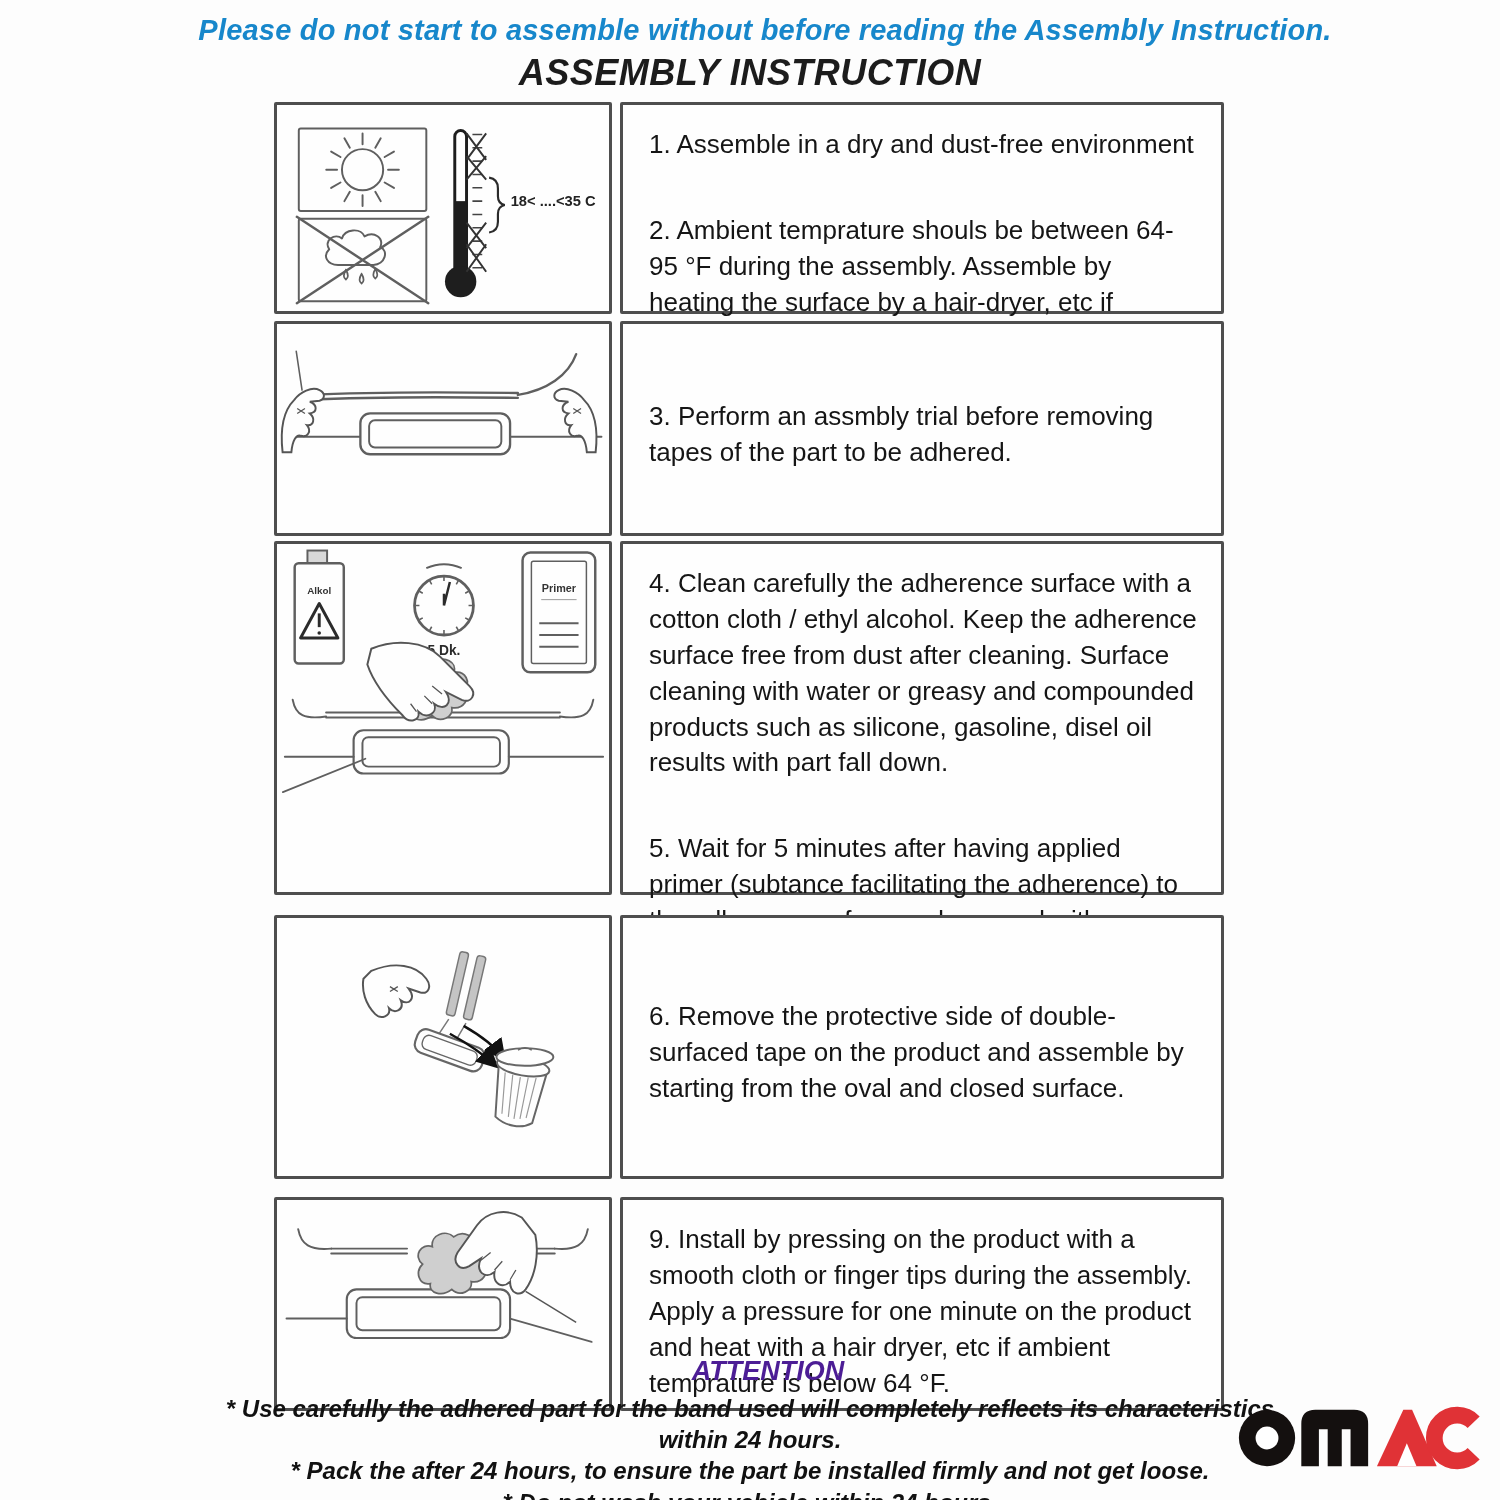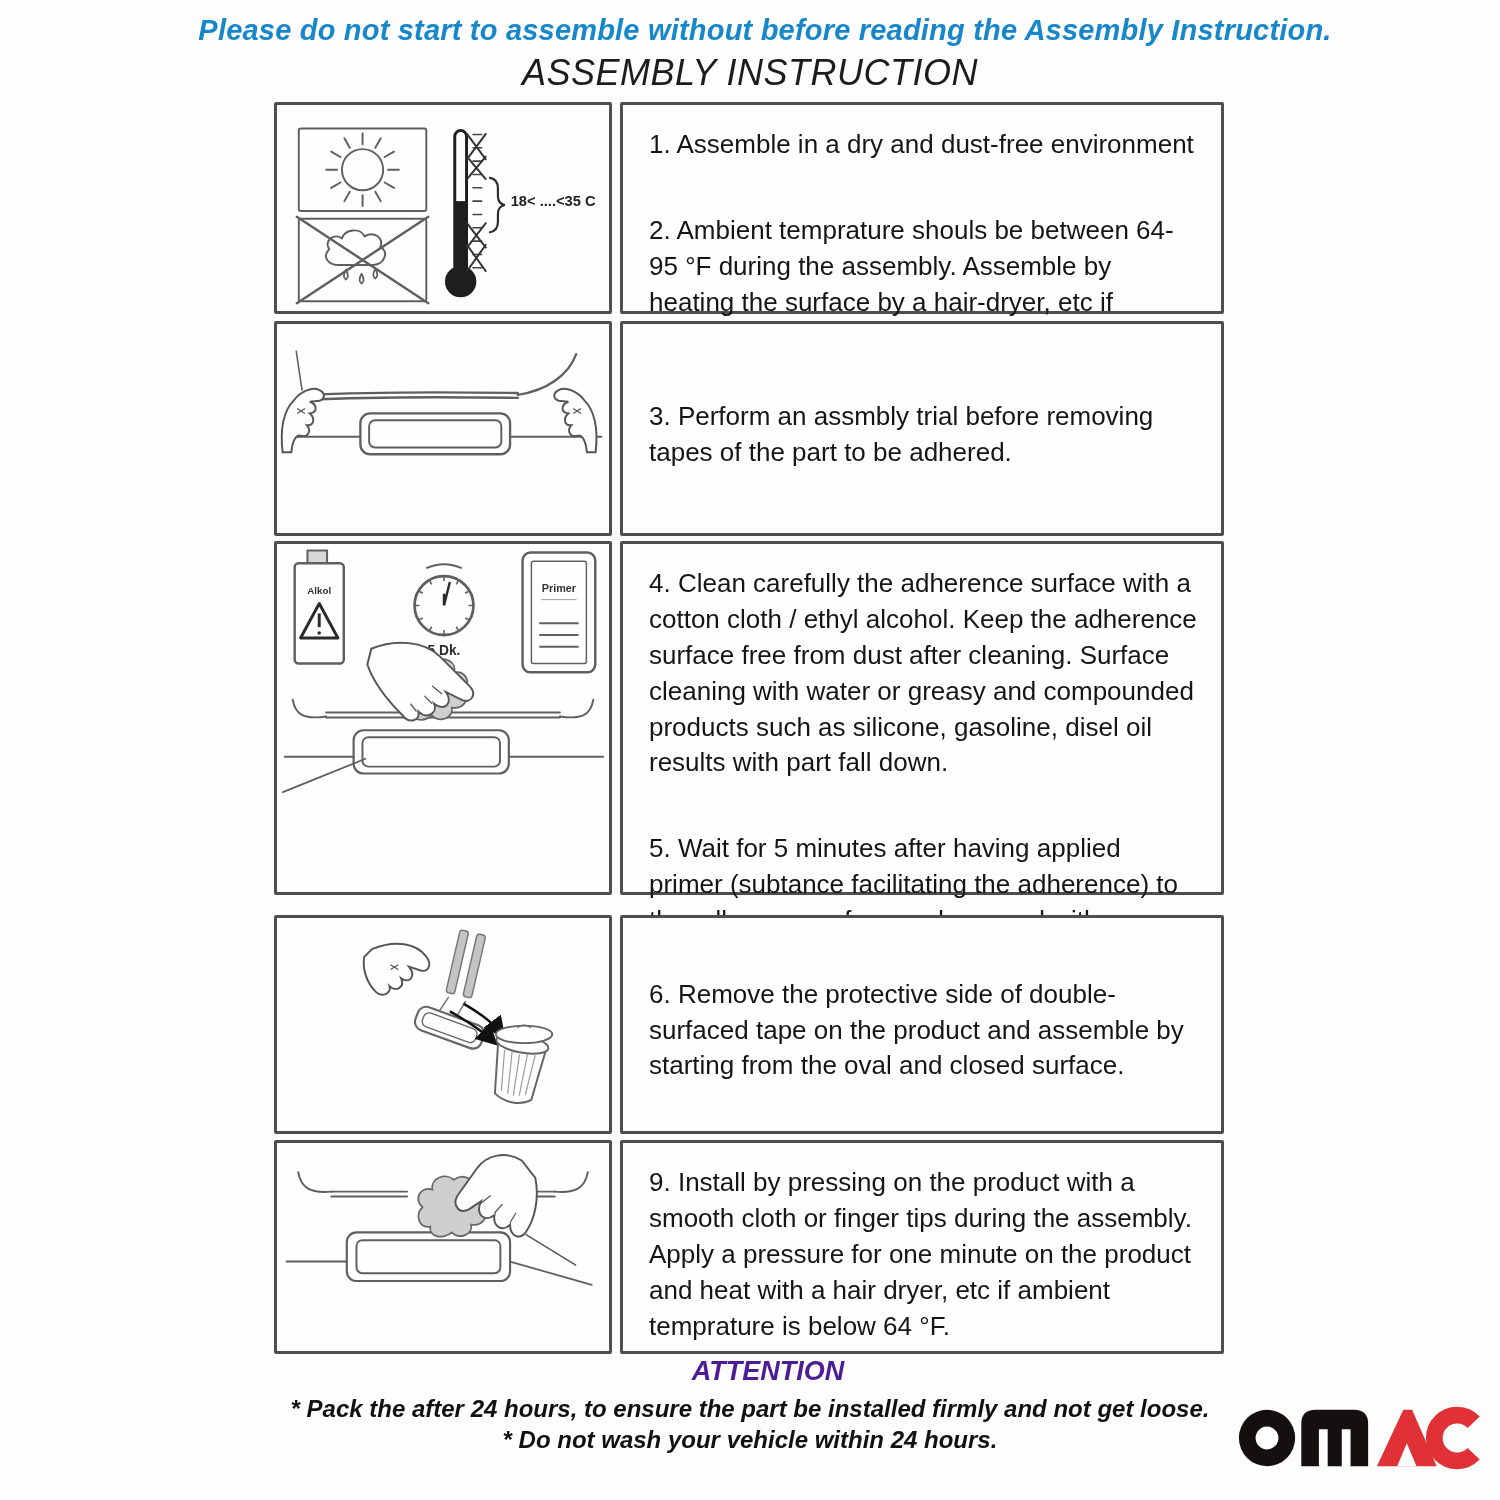--- a/index.html
+++ b/index.html
@@ -6,28 +6,28 @@
   .page{
     position:relative;width:1500px;height:1500px;background:#fdfdfd;
     font-family:"Liberation Sans","DejaVu Sans",sans-serif;color:#1a1a1a;overflow:hidden;
   }
   .warning{
     position:absolute;top:14px;left:15px;width:100%;text-align:center;
     font-size:29px;font-weight:bold;font-style:italic;color:#1787cb;letter-spacing:.2px;
   }
   .title{
     position:absolute;top:52px;left:0;width:100%;text-align:center;margin:0;
-    font-size:36px;font-style:italic;font-weight:400;color:#1c1c1c;letter-spacing:.5px;
+    font-size:36px;font-style:italic;font-weight:700;color:#1c1c1c;letter-spacing:.5px;
   }
   .rows{position:absolute;top:102px;left:274px;width:950px;}
   .row{display:flex;gap:8px;}
   .row.r1{height:212px;margin-bottom:7px;}
   .row.r2{height:215px;margin-bottom:5px;}
   .row.r3{height:354px;margin-bottom:20px;}
-  .row.r4{height:219px;margin-bottom:6px;}
+  .row.r4{height:264px;margin-bottom:18px;}
   .row.r5{height:214px;}
   .cell{border:3px solid #4e4e4e;border-radius:2px;background:#fefefe;box-sizing:border-box;gap:12px;}
   .figure{width:338px;flex:none;display:flex;align-items:center;}
   .figure svg{width:100%;height:100%;}
   .text{flex:1;display:flex;flex-direction:column;padding:22px 24px 10px 26px;}
   .row.r2 .text,.row.r4 .text{justify-content:center;padding-top:12px;padding-bottom:0;}
   .text p{margin:0 0 38px 0;font-size:26px;line-height:1.38;color:#151515;}
   .text p:last-child{margin-bottom:0;}
   .attention{position:absolute;top:1356px;left:0;width:100%;text-align:center;}
   .attention-title{font-size:27px;font-weight:bold;font-style:italic;color:#4c1d95;margin-bottom:6px;margin-left:36px;}
@@ -225,20 +225,21 @@
       <div class="cell text">
         <p>9. Install by pressing on the product with a smooth cloth or finger tips during the assembly. Apply a pressure for one minute on the product and heat with a hair dryer, etc if ambient temprature is below 64 °F.</p>
       </div>
     </section>
 
   </div>
 
   <div class="attention">
     <div class="attention-title">ATTENTION</div>
     <div class="attention-notes">
+      <p>* Use carefully the adhered part for the band used will completely reflects its characteristics within 24 hours.</p>
       <p>* Pack the after 24 hours, to ensure the part be installed firmly and not get loose.</p>
       <p>* Do not wash your vehicle within 24 hours.</p>
     </div>
   </div>
 
   <div class="logo" role="img" aria-label="OMAC">
     <svg viewBox="0 0 290 92">
       <g>
         <circle cx="33" cy="46" r="32" fill="#14100f"></circle>
         <circle cx="33" cy="46" r="13" fill="#ffffff"></circle>

